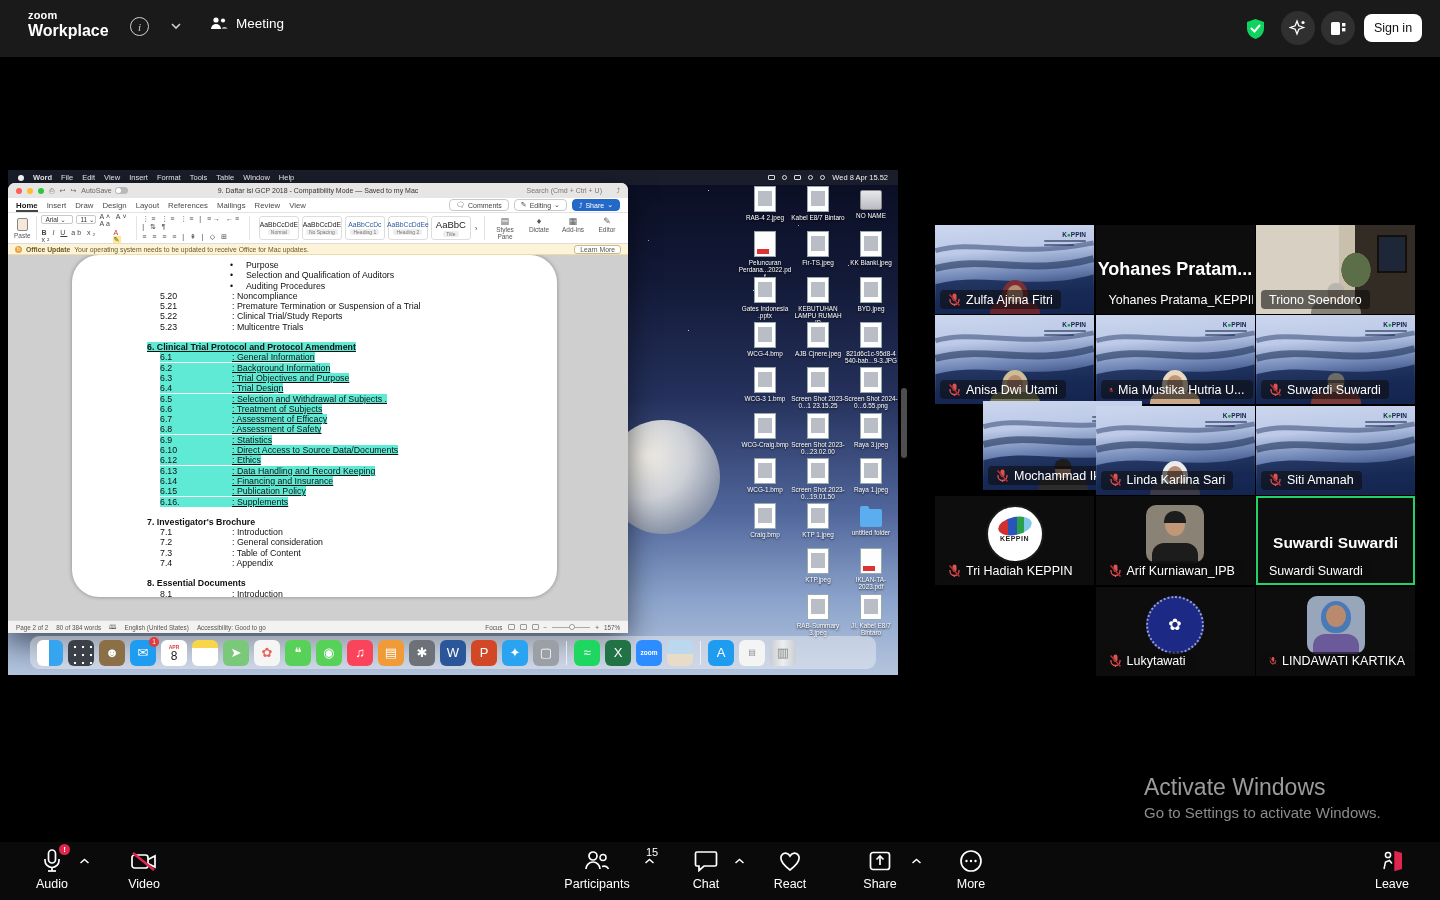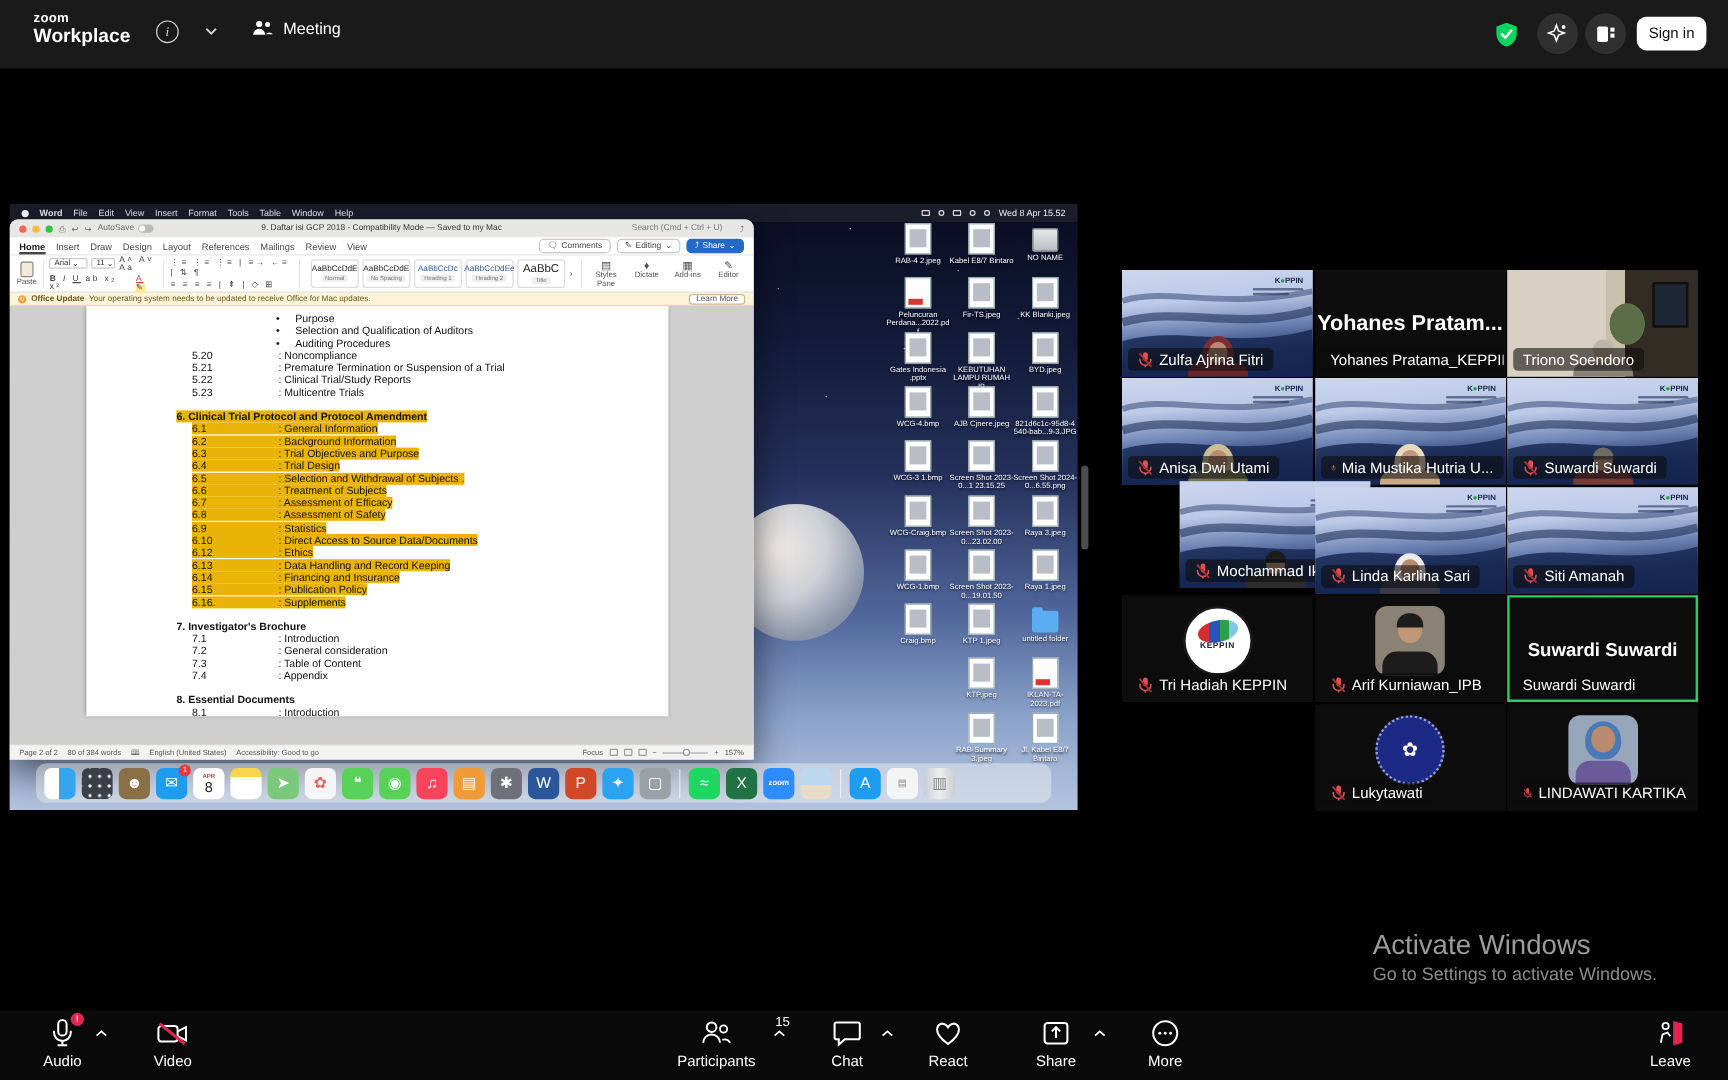--- a/index.html
+++ b/index.html
@@ -90,28 +90,28 @@
   .rb-tool { text-align:center; width:30px; }
   .rb-tool .ti { font-size:9px; line-height:10px; }
 
   #w-banner { position:absolute; left:0; top:61px; width:100%; height:11px; background:#fcf3d9; border-bottom:1px solid #ecdcab;
               display:flex; align-items:center; gap:4px; padding:0 7px; font-size:6.8px; color:#6b5a20; }
   #w-banner .oic { width:7px; height:7px; background:#e8a33d; border-radius:50%; color:#fff; font-size:5px; display:flex; align-items:center; justify-content:center;}
   #w-banner .lm { margin-left:auto; border:1px solid #c9ba8a; border-radius:3px; padding:0 5px; background:#fff; color:#555; }
 
   #w-doc { position:absolute; left:0; top:72px; width:100%; height:365px; background:#cfcfcf; overflow:hidden; }
   #w-page { position:absolute; left:64px; top:0; width:485px; height:342px; background:#fff; box-shadow:0 0 4px rgba(0,0,0,.35);
-            padding-top:5px; font-size:8.8px; line-height:10.3px; color:#111; overflow:hidden; }
+            padding-top:5px; font-size:8.8px; line-height:10.3px; color:#111; overflow:hidden;border-radius:27px; }
   .d-bullet { padding-left:158px; }
   .d-bullet .bu { display:inline-block; width:16px; }
   .d-item { padding-left:88px; }
   .d-item .num { display:inline-block; width:72px; }
   .d-head { padding-left:75px; font-weight:bold; }
   .gap { margin-top:10px; }
-  .selbg { background:#eab308; }
+  .selbg { background:#5eead4;text-decoration:underline; }
 
   #w-status { position:absolute; left:0; bottom:0; width:100%; height:13px; background:#f3f2f1; border-top:1px solid #d6d6d6;
               display:flex; align-items:center; gap:8px; padding:0 8px; font-size:6.3px; color:#555; }
   #w-status .right { margin-left:auto; display:flex; align-items:center; gap:5px; }
   #w-status .vic { width:7px; height:6px; border:1px solid #999; border-radius:1px; }
   #w-status .track { width:38px; height:1px; background:#aaa; position:relative; }
   #w-status .knob { position:absolute; left:45%; top:-2.5px; width:6px; height:6px; background:#fdfdfd; border:1px solid #999; border-radius:50%; }
 
   
   .dicon { position:absolute; width:54px; text-align:center; }

